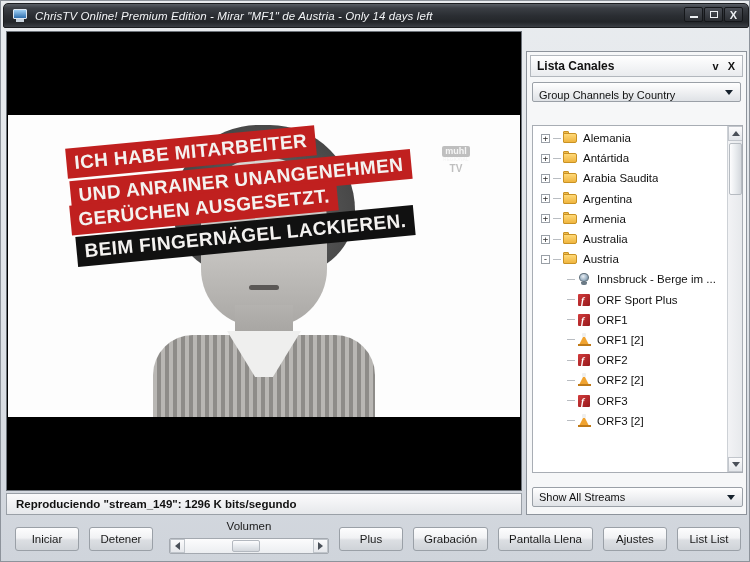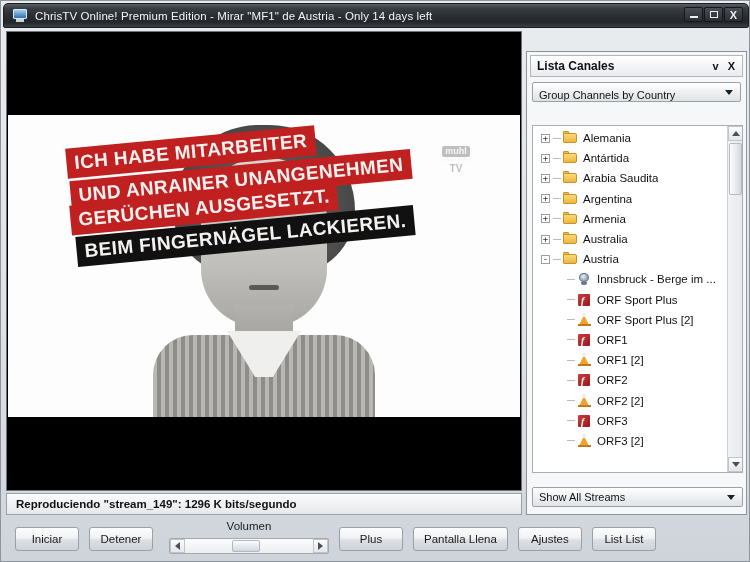--- a/index.html
+++ b/index.html
@@ -19,21 +19,21 @@
     position:absolute; left:2px; top:2px; width:746px; height:25px;
     background:linear-gradient(180deg,#5a5f66 0%,#3a3e44 18%,#2b2e33 50%,#23262a 78%,#3b3f45 100%);
     border-radius:5px 5px 2px 2px;
     display:flex; align-items:center;
     border:1px solid #1b1d20;
   }
   .tb-icon{ width:16px; height:14px; margin-left:8px; position:relative; flex:0 0 auto;}
   .tb-icon .scr{ position:absolute; left:1px; top:0; width:14px; height:10px;
      background:linear-gradient(180deg,#9fd0f5,#2f6fae); border:1px solid #dfe9f3; border-radius:1px;}
   .tb-icon .base{ position:absolute; left:4px; top:10px; width:8px; height:3px; background:#c9d4de;}
-  .tb-title{ color:#f2f4f6; font-size:11.5px; margin-left:7px; white-space:nowrap; letter-spacing:.1px;}
+  .tb-title{ color:#f2f4f6; font-size:11.5px; margin-left:7px; white-space:nowrap; letter-spacing:.1px;font-style:italic;}
   .wctrls{ position:absolute; right:5px; top:3px; display:flex; gap:1px; }
   .wbtn{
     width:19px; height:15px; background:linear-gradient(180deg,#4a4e55,#2a2d32);
     border:1px solid #15171a; border-radius:2px;
     display:flex; align-items:center; justify-content:center;
     color:#eceff2; font-size:11px; font-weight:bold;
   }
   .wbtn .min{ width:8px; height:2px; background:#eceff2; margin-top:5px;}
   .wbtn .max{ width:8px; height:7px; border:1.5px solid #eceff2;}
 
@@ -381,31 +381,20 @@
               <span class="ico ic-flash">
                 <span class="sq"></span>
                 <span class="f">f</span>
               </span>
               <span class="lbl">ORF Sport Plus</span>
             </div>
             <div class="row">
               <span style="width:14px;flex:0 0 auto"></span>
               <span style="width:12px;flex:0 0 auto"></span>
               <span class="dash"></span>
-              <span class="ico ic-vlc">
-                <span class="cone"></span>
-                <span class="tip"></span>
-                <span class="base"></span>
-              </span>
-              <span class="lbl">ORF Sport Plus [2]</span>
-            </div>
-            <div class="row">
-              <span style="width:14px;flex:0 0 auto"></span>
-              <span style="width:12px;flex:0 0 auto"></span>
-              <span class="dash"></span>
               <span class="ico ic-flash">
                 <span class="sq"></span>
                 <span class="f">f</span>
               </span>
               <span class="lbl">ORF1</span>
             </div>
             <div class="row">
               <span style="width:14px;flex:0 0 auto"></span>
               <span style="width:12px;flex:0 0 auto"></span>
               <span class="dash"></span>
@@ -490,17 +479,18 @@
         <div class="vol-arrow">
             <div class="va-l"></div>
           </div>
         <div class="vol-thumb"></div>
         <div class="vol-arrow" style="margin-left:auto">
             <div class="va-r"></div>
           </div>
       </div>
     </div>
     <div class="btn">Plus</div>
+    <div class="btn">Grabación</div>
     <div class="btn">Pantalla Llena</div>
     <div class="btn">Ajustes</div>
     <div class="btn">List List</div>
   </div>
 </div>
 
 </body></html>

